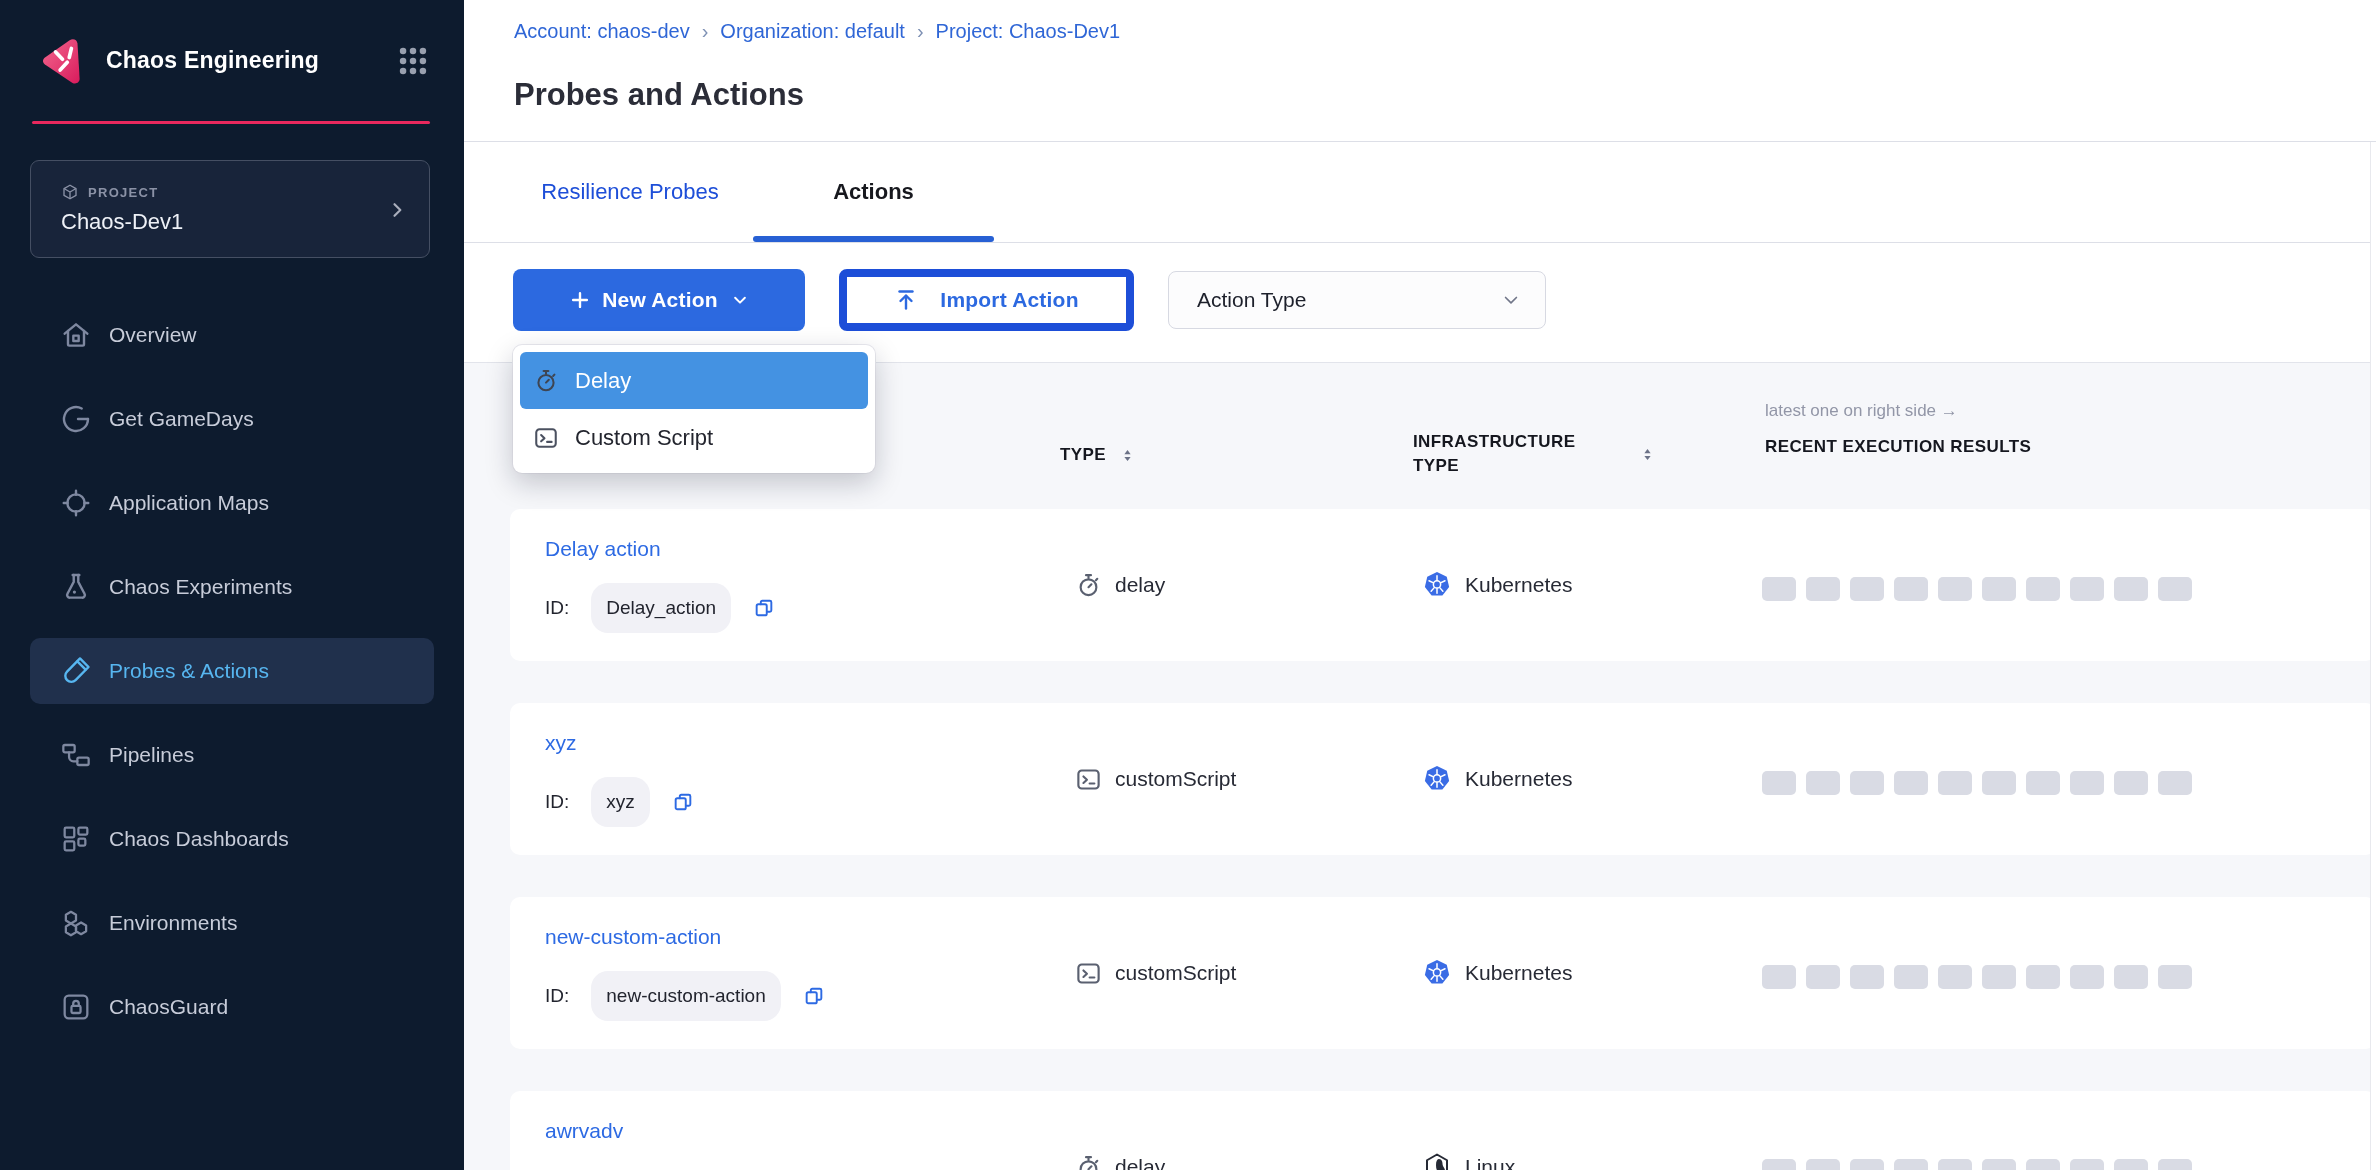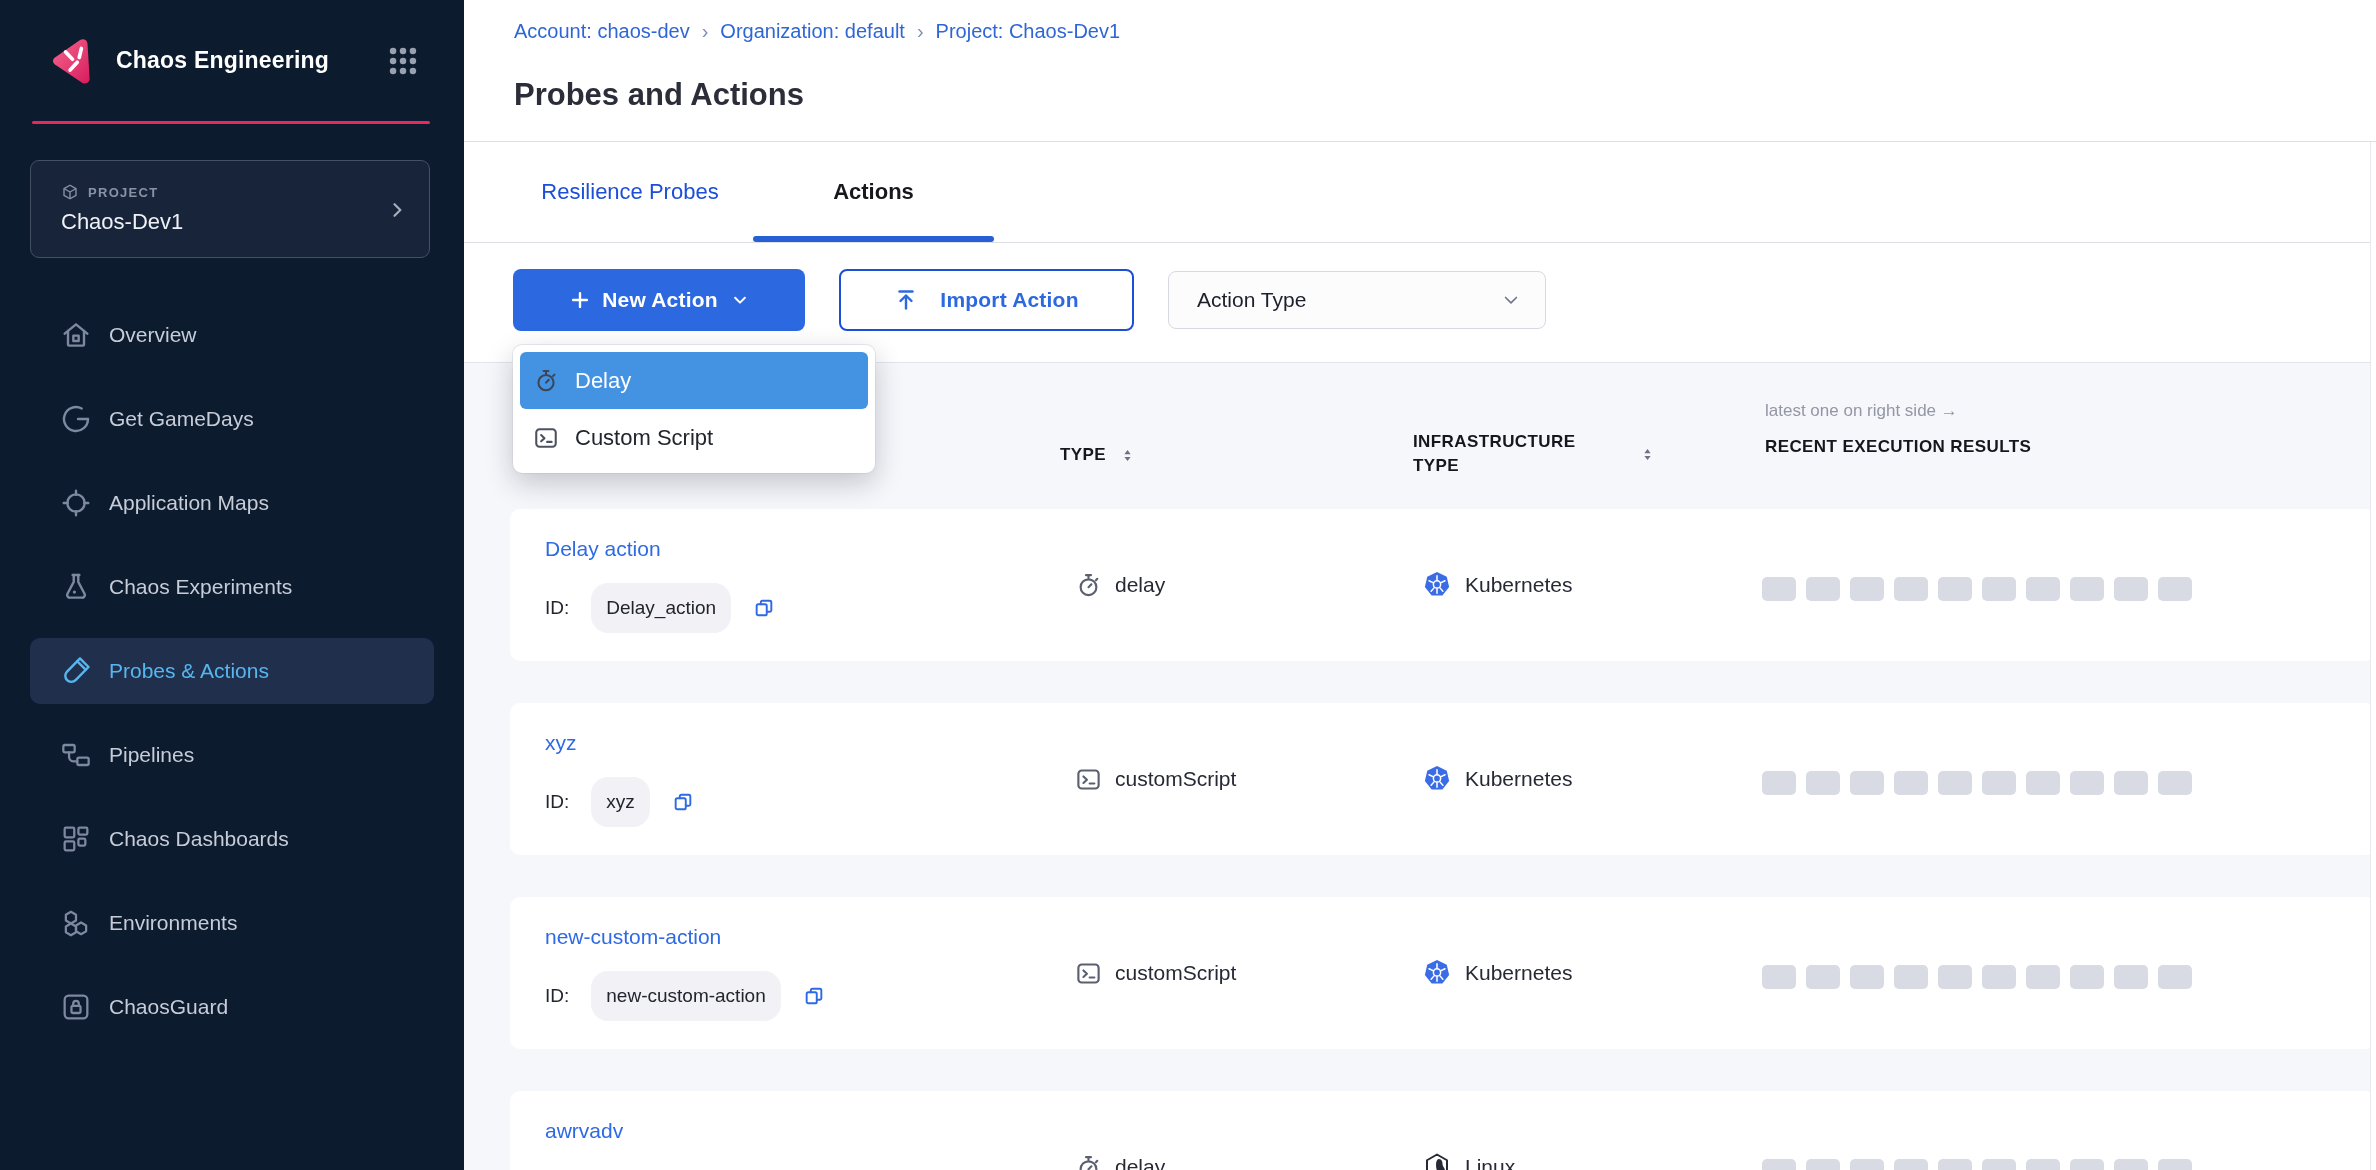--- a/index.html
+++ b/index.html
@@ -3,21 +3,21 @@
 <meta charset="utf-8">
 <style>
   html,body{margin:0;padding:0;background:#fff;}
   .screen{position:relative;width:2376px;height:1170px;overflow:hidden;
     font-family:"Liberation Sans","DejaVu Sans",sans-serif;-webkit-font-smoothing:antialiased;}
   .icon{display:inline-block;line-height:0;}
   .icon svg{width:100%;height:100%;display:block;}
 
   
   .sidebar{position:absolute;left:0;top:0;width:464px;height:1170px;background:#0d1b2e;}
-  .sb-header{position:absolute;left:0;top:0;width:464px;height:121px;display:flex;align-items:center;padding:0 44px;box-sizing:border-box;}
+  .sb-header{position:absolute;left:0;top:0;width:464px;height:121px;display:flex;align-items:center;padding:0 34px;box-sizing:border-box;}
   .logo{width:54px;height:52px;}
   .app-title{margin-left:18px;font-size:23px;font-weight:700;color:#fff;letter-spacing:.2px;flex:1;}
   .grid-icon{width:34px;height:34px;color:#99a0af;cursor:pointer;}
   .pink-line{position:absolute;left:32px;top:121px;width:398px;height:3px;background:#e8285d;border-radius:2px;}
   .project-card{position:absolute;left:30px;top:160px;width:400px;height:98px;background:#18243a;border:1px solid #454f63;border-radius:9px;box-sizing:border-box;cursor:pointer;}
   .proj-top{position:absolute;left:30px;top:22px;display:flex;align-items:center;gap:9px;}
   .proj-top .icon{width:18px;height:18px;color:#8b92a6;}
   .proj-label{font-size:13px;font-weight:700;letter-spacing:1.3px;color:#8b92a6;}
   .proj-name{position:absolute;left:30px;top:48px;font-size:22px;color:#eef1f7;}
   .proj-chevron{position:absolute;right:22px;top:39px;width:20px;height:20px;color:#a9aebc;}
@@ -41,21 +41,21 @@
   .tab.t0{left:46px;width:240px;}
   .tab.t1{left:289px;width:241px;}
   .tab.active{color:#17181e;font-weight:700;}
   .tab-underline{position:absolute;left:0;bottom:0;width:100%;height:6px;border-radius:3px;background:#2760d4;}
 
   .btn{position:absolute;top:269px;height:62px;border-radius:8px;display:flex;align-items:center;justify-content:center;box-sizing:border-box;cursor:pointer;border:none;background:none;font-family:inherit;}
   .btn-new{left:49px;width:292px;background:#2c69e0;color:#fff;gap:11px;}
   .btn-new .plus{width:22px;height:22px;}
   .btn-new .chev{width:18px;height:18px;margin-left:2px;}
   .btn-label{font-size:21px;font-weight:700;letter-spacing:.2px;}
-  .btn-import{left:375px;width:295px;background:#fff;border:2px solid #1d4ed8;color:#2c69e0;gap:22px;}
+  .btn-import{left:375px;width:295px;background:#fff;border:8px solid #1d4ed8;color:#2c69e0;gap:22px;}
   .btn-import .imp{width:24px;height:24px;}
   .select{position:absolute;left:704px;top:271px;width:378px;height:58px;background:#fcfcfd;border:1px solid #d7d9e2;border-radius:8px;box-sizing:border-box;display:flex;align-items:center;cursor:pointer;}
   .select-label{margin-left:28px;font-size:21px;color:#1d202b;font-weight:500;flex:1;}
   .select .chev{width:20px;height:20px;color:#717689;margin-right:24px;}
 
   
   .table-area{position:absolute;left:0;right:0;top:362px;bottom:0;background:#f6f7fa;border-top:1px solid #e2e4eb;}
   .hcell{position:absolute;display:flex;align-items:center;color:#15171f;}
   .hlabel{font-size:17px;font-weight:700;letter-spacing:.4px;color:#15171f;}
   .sort{width:15px;height:19px;color:#6b7287;cursor:pointer;}

